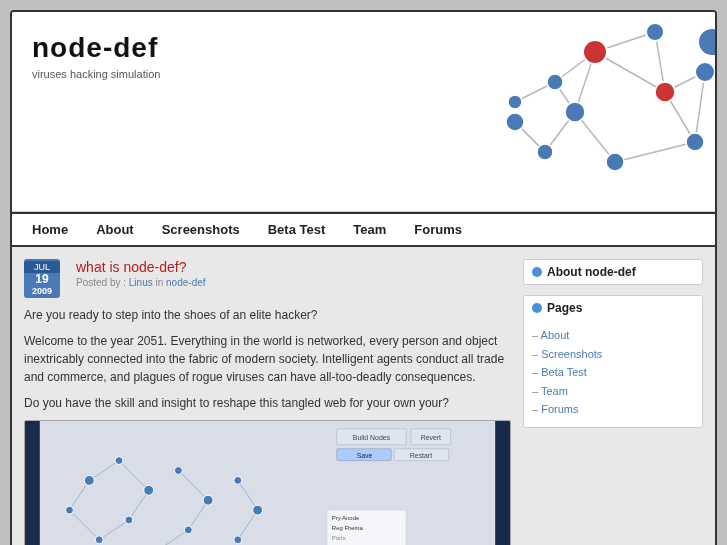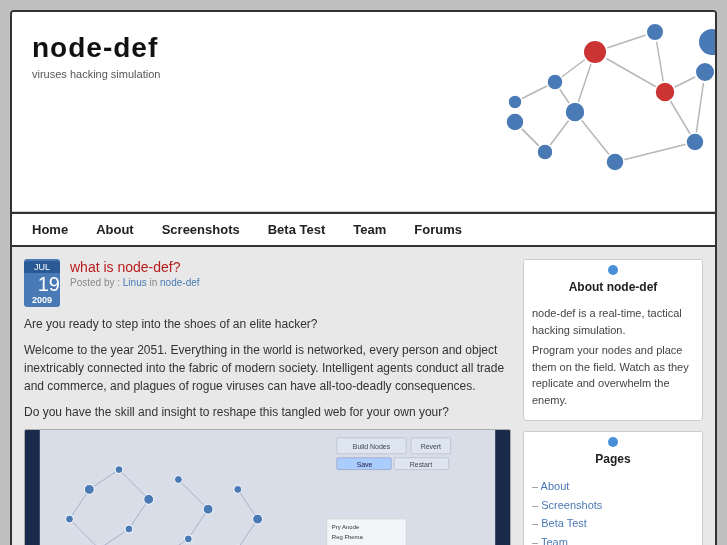--- a/index.html
+++ b/index.html
@@ -76,21 +76,21 @@
       padding: 12px;
       background: #e8e8e8;
     }
     
     .main-content {
       flex: 1;
       margin-right: 12px;
     }
     .post-header {
       display: flex;
-      gap: 10px;
+      gap: 16px;
       margin-bottom: 8px;
       align-items: flex-start;
     }
     .date-box {
       background: #4a7ab5;
       color: #fff;
       text-align: center;
       width: 36px;
       min-width: 36px;
       border-radius: 3px;
@@ -98,25 +98,24 @@
     }
     .date-month {
       font-size: 9px;
       background: #2a5a95;
       display: block;
       border-radius: 3px 3px 0 0;
       padding: 1px 0;
       text-transform: uppercase;
     }
     .date-day {
-      font-size: 20px;
-      font-weight: normal;
+      font-size: 12px;
+      font-weight: bold;
       display: block;
       line-height: 1.1;
-      text-align: right;
     }
     .date-year {
       font-size: 9px;
       display: block;
       font-weight: bold;
     }
     .post-title-area h2 {
       font-size: 14px;
       font-weight: normal;
       color: #b91c1c;
@@ -161,21 +160,20 @@
     }
     .widget-title {
       background: #fff;
       padding: 5px 8px;
       font-size: 12px;
       font-weight: bold;
       color: #222;
       display: flex;
       align-items: center;
       gap: 5px;
-      flex-direction: column;
     }
     .widget-dot {
       width: 10px;
       height: 10px;
       border-radius: 50%;
       background: #4a90d9;
       display: inline-block;
       flex-shrink: 0;
     }
     .widget-body {
@@ -358,24 +356,20 @@
       </div>
     </div>
 
     <div class="sidebar">
 
       <div class="sidebar-widget">
         <div class="widget-title">
           <span class="widget-dot"></span>
           <span>About node-def</span>
         </div>
-        <div class="widget-body">
-          <p>node-def is a real-time, tactical hacking simulation.</p>
-          <p>Program your nodes and place them on the field. Watch as they replicate and overwhelm the enemy.</p>
-        </div>
       </div>
 
       <div class="sidebar-widget">
         <div class="widget-title">
           <span class="widget-dot"></span>
           <span>Pages</span>
         </div>
         <div class="widget-body">
           <ul class="widget-list">
             <li><a>About</a></li>

